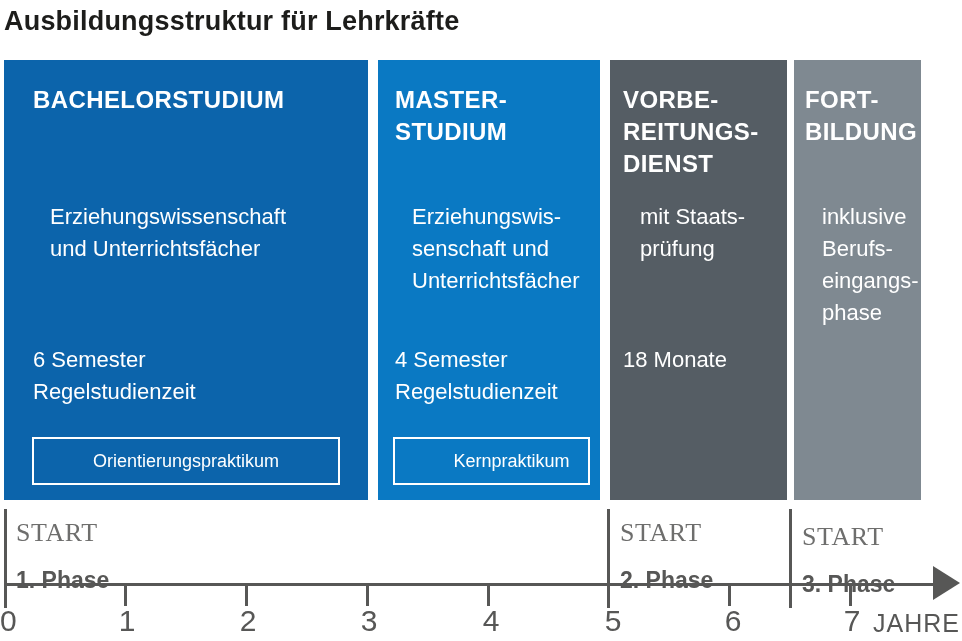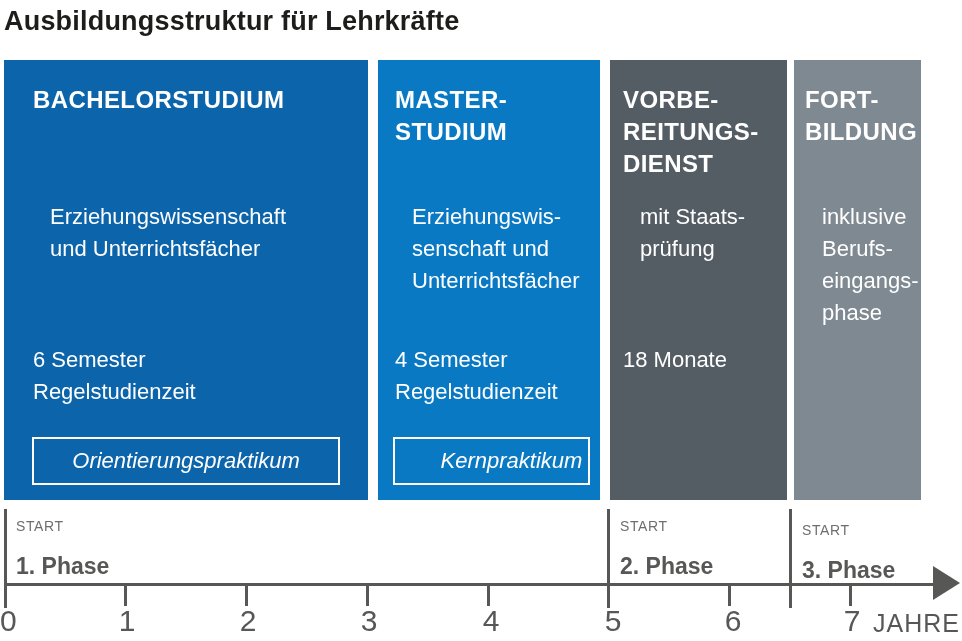--- a/index.html
+++ b/index.html
@@ -22,21 +22,21 @@
     position:absolute;top:124px;margin:17px;
     font-size:22px;line-height:32px;white-space:pre-line;
   }
   .block-duration{
     position:absolute;top:284px;margin:0;
     font-size:22px;line-height:32px;white-space:pre-line;
   }
   .badge{
     position:absolute;top:377px;height:44px;border:2px solid #ffffff;
     display:flex;align-items:center;justify-content:center;
-    font-size:22px;white-space:nowrap;font-style:italic;
+    font-size:18px;white-space:nowrap;
   }
   .b1{left:4px;width:364px;}
   .b1 .block-title,.b1 .block-desc,.b1 .block-duration{left:29px;right:16px;}
   .b1 .badge{left:28px;right:28px;}
   .b2{left:378px;width:222px;}
   .b2 .block-title,.b2 .block-desc,.b2 .block-duration{left:17px;right:3px;}
   .b2 .badge{left:15px;right:10px;padding-left:40px;}
   .b3{left:610px;width:177px;}
   .b3 .block-title,.b3 .block-desc,.b3 .block-duration{left:13px;right:2px;}
   .b4{left:794px;width:127px;}
@@ -53,21 +53,21 @@
   .tick.long{top:509px;height:99px;}
   .tick-label{
     position:absolute;top:604px;font-size:30px;color:#575756;
     transform:translateX(-50%);
   }
   .tick-label.flush{transform:none;}
   .axis-unit{
     position:absolute;left:873px;top:609px;font-size:25px;color:#575756;letter-spacing:1px;
   }
   .phase{position:absolute;top:518px;}
-  .phase .start{font-size:14px;color:#6e6e6d;letter-spacing:0.6px;}
+  .phase .start{font-size:26px;color:#6e6e6d;letter-spacing:0.6px;font-family:Liberation Serif, serif;}
   .phase .name{font-size:23px;font-weight:bold;color:#575756;margin-top:19px;}
 </style>
 </head>
 <body>
 
 <div class="canvas">
 
   <h1 class="page-title">Ausbildungsstruktur für Lehrkräfte</h1>
 
   <section class="block b1" style="background: rgb(12, 100, 171);">

